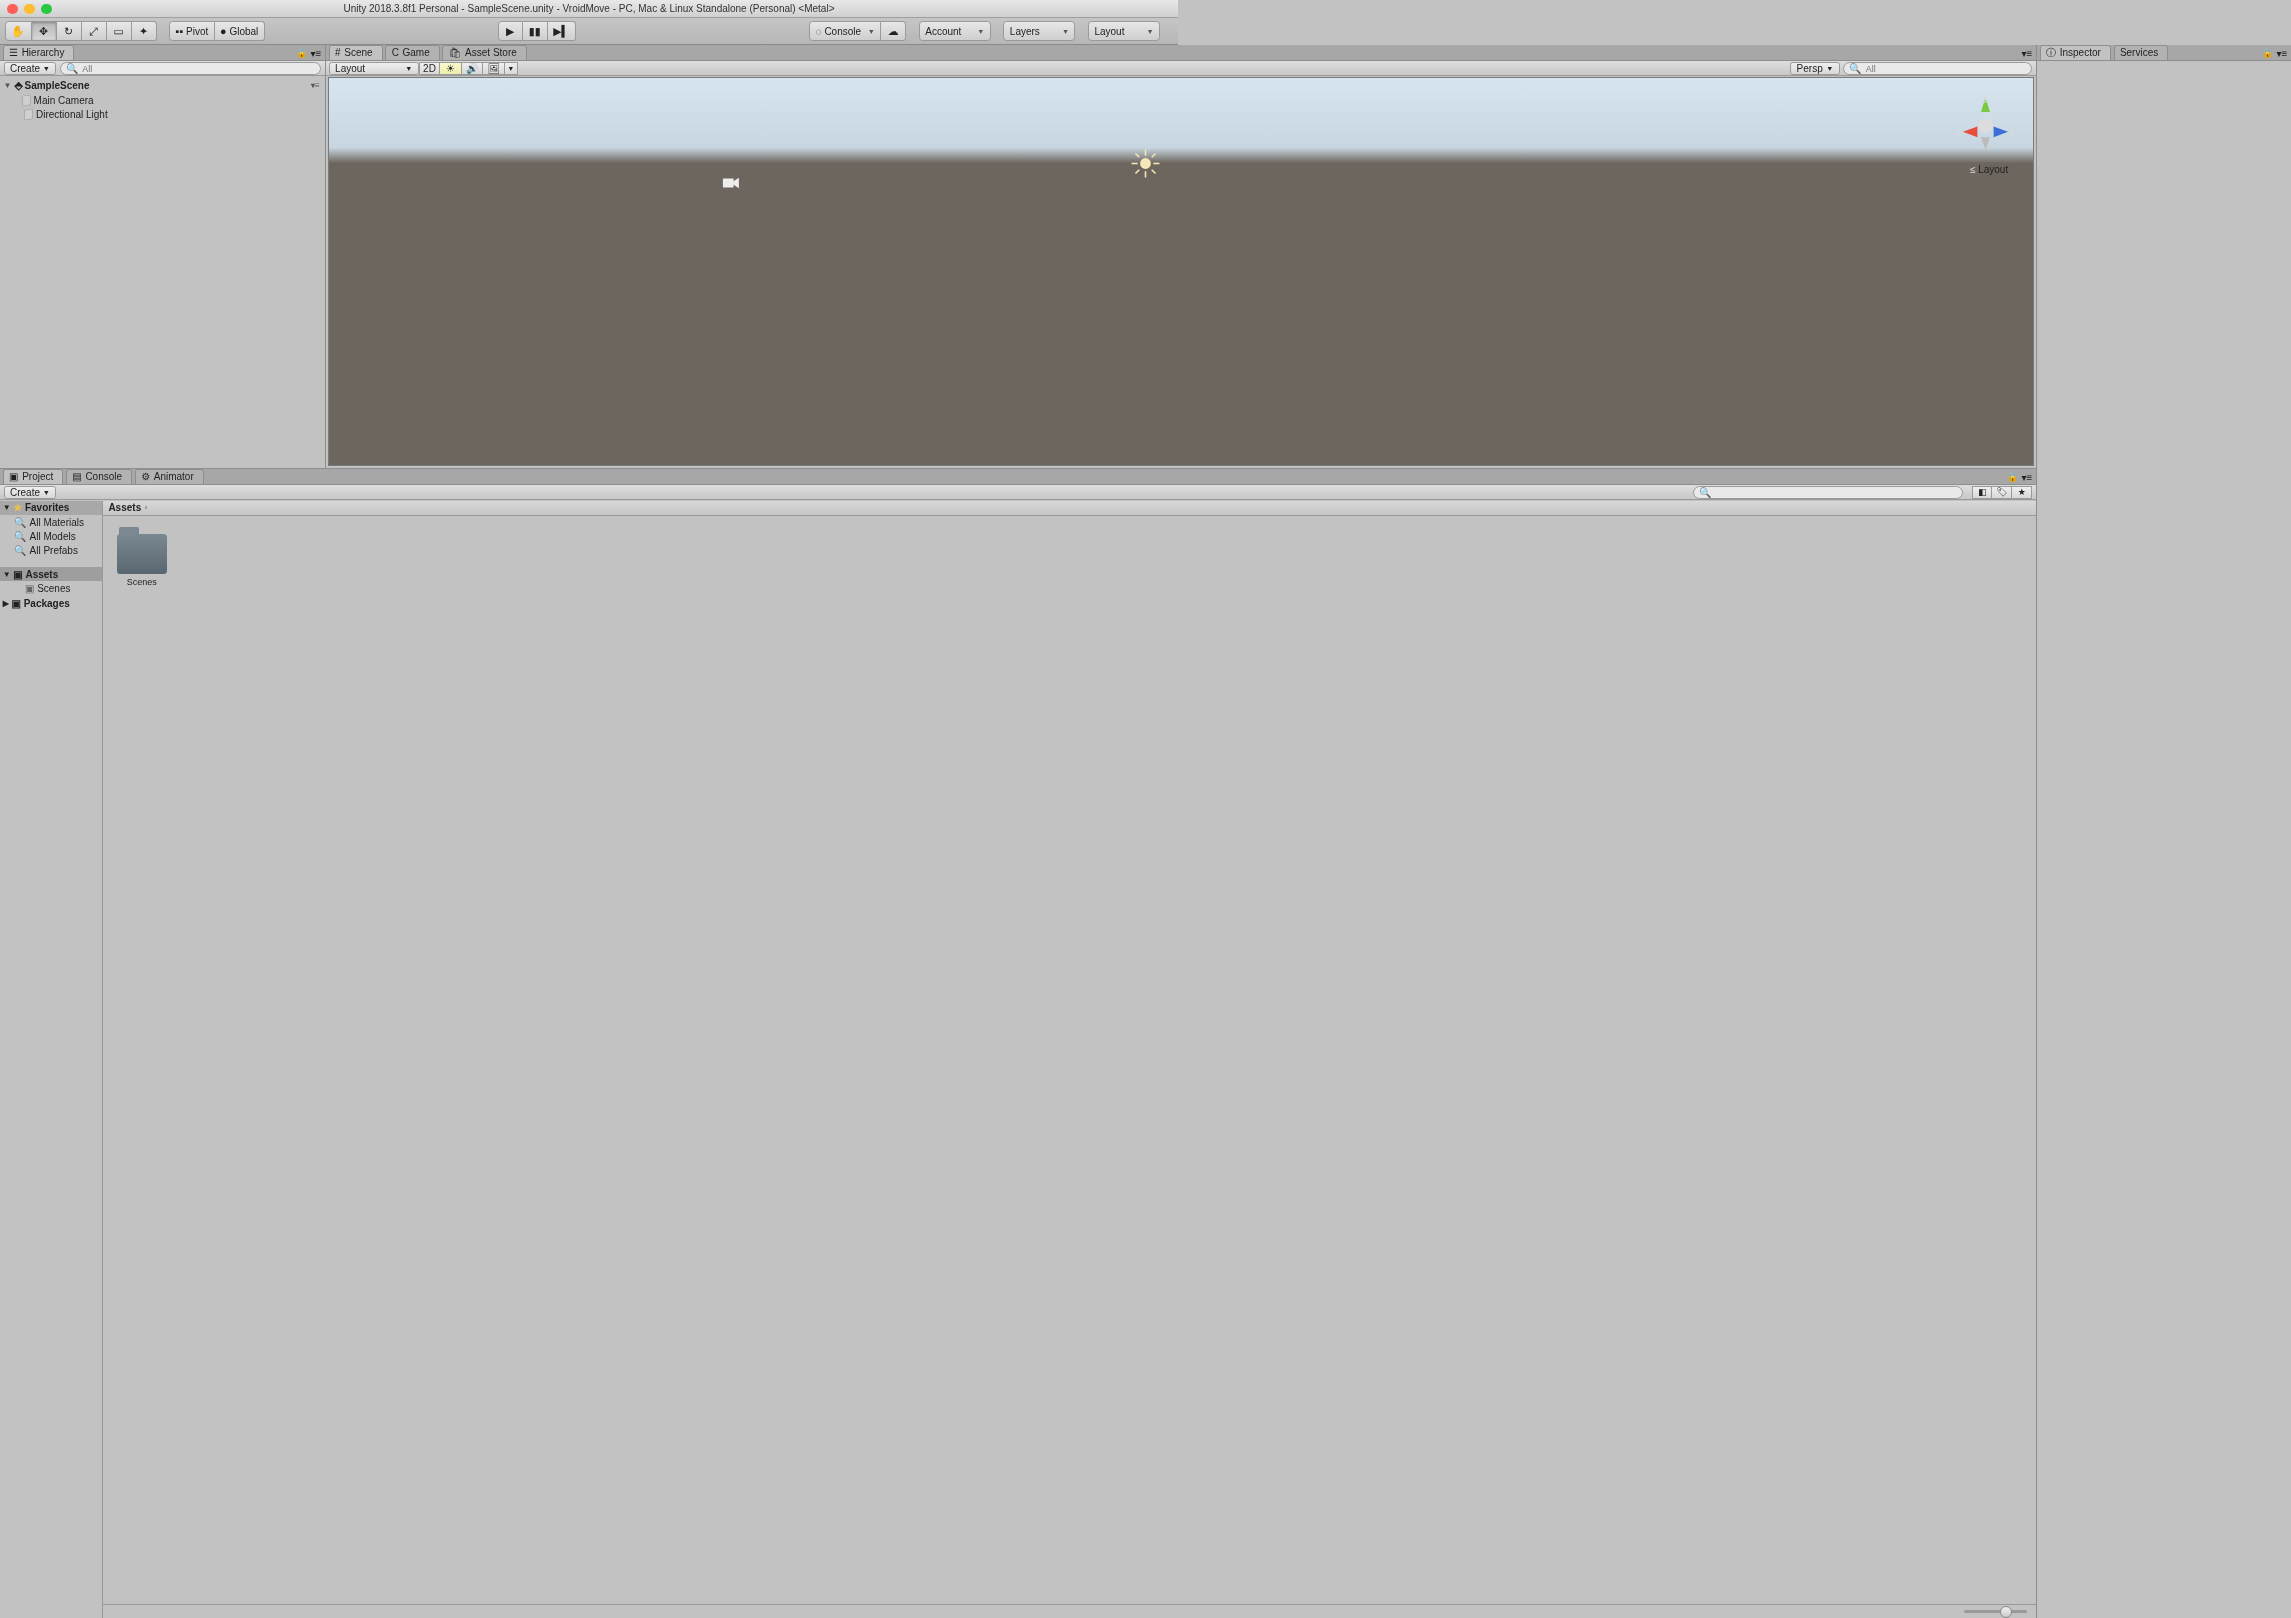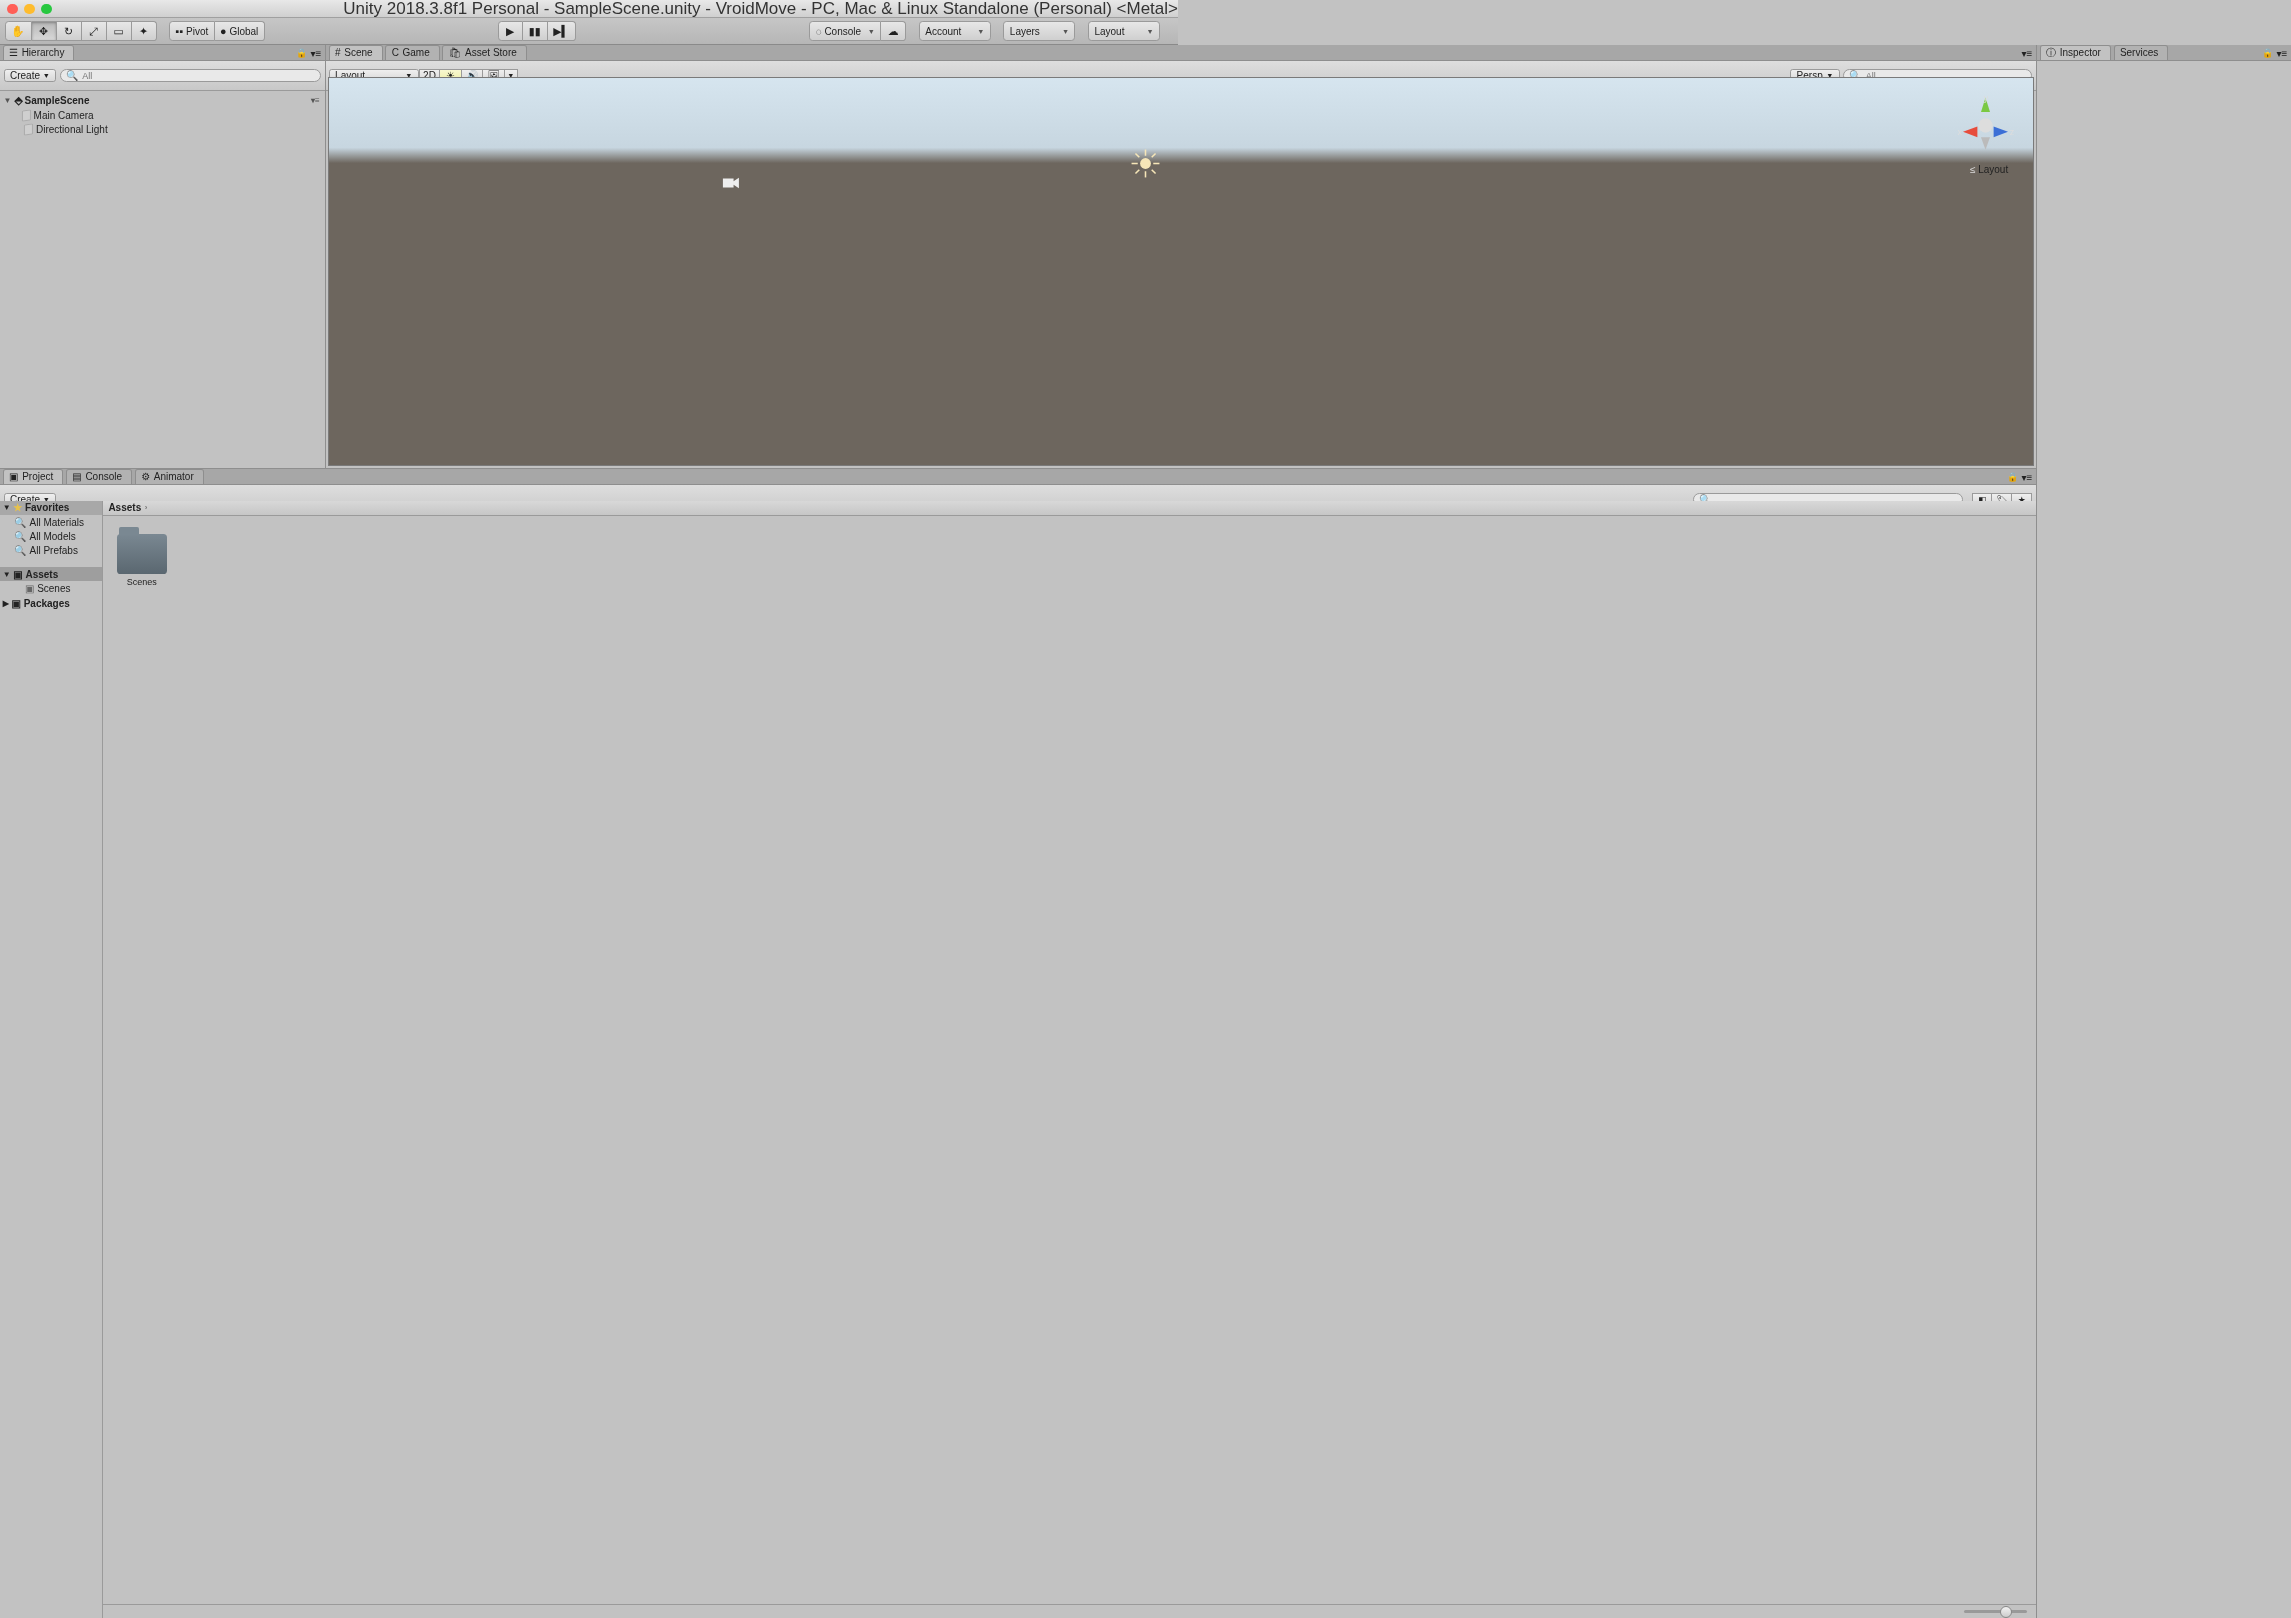--- a/index.html
+++ b/index.html
@@ -3,21 +3,21 @@
 <meta charset="utf-8">
 <style>
 * { margin:0; padding:0; box-sizing:border-box; font-family: "Lucida Grande", Arial, sans-serif; font-size:10px; color:#222; -webkit-user-select:none; }
 body { background:#c2c2c2; width:1178px; height:832px; overflow:hidden; }
 
 
 .titlebar { height:18px; background:linear-gradient(#e8e8e8,#d0d0d0); border-bottom:0.9px solid #a0a0a0; position:relative; display:flex; align-items:center; }
 .traffic { position:absolute; left:7.2px; top:3.6px; display:flex; gap:6.3px; }
 .traffic span { width:10.8px; height:10.8px; border-radius:50%; display:block; }
 .tl-close{background:#ff5f57;} .tl-min{background:#febc2e;} .tl-max{background:#28c840;}
-.titlebar .title { flex:1; text-align:right; font-size:17px; color:#333; }
+.titlebar .title { flex:1; text-align:center; font-size:10px; color:#333; }
 
 
 .toolbar { height:27px; background:linear-gradient(#c6c6c6,#b6b6b6); border-bottom:0.9px solid #8a8a8a; display:flex; align-items:center; padding:0 5.4px; }
 .btngrp { display:flex; margin-right:12.6px; }
 .btn { height:20px; min-width:25px; background:linear-gradient(#e7e7e7,#cfcfcf); border:0.9px solid #9a9a9a; display:flex; align-items:center; justify-content:center; padding:0 5.4px; font-size:10px; }
 .btn + .btn { border-left:none; }
 .btn.first{border-radius:3.6px 0 0 3.6px;} .btn.last{border-radius:0 3.6px 3.6px 0;} .btn.solo{border-radius:3.6px;}
 .btn.active{ background:linear-gradient(#b8b8b8,#d8d8d8); box-shadow:inset 0 0.9px 2.7px rgba(0,0,0,.3); }
 .toolbar .spacer{flex:1;}
 .btn.wide{min-width:72px; justify-content:space-between;}
@@ -30,21 +30,21 @@
 
 .panel { position:absolute; background:#c2c2c2; }
 .tabstrip { height:16px; background:#a7a7a7; display:flex; align-items:flex-end; position:relative; border-bottom:0.9px solid #8e8e8e; }
 .tab { height:15.3px; padding:0 9px 0 5.4px; display:flex; align-items:center; gap:3.6px; font-size:10px; background:#c2c2c2; border:0.9px solid #8e8e8e; border-bottom:none; border-radius:2.7px 2.7px 0 0; margin-left:2.7px; }
 .tab.inactive{ background:#b2b2b2; color:#444;}
 .tabstrip .ddl { position:absolute; right:3.6px; top:2.7px; font-size:8px; color:#555; display:flex; gap:2.7px; align-items:center;}
 .lockicon{font-size:9px;color:#666;}
 
 
 #hierarchy { left:0; top:0; width:326px; height:423px; border-right:0.9px solid #8e8e8e; }
-.subbar { height:30px; background:linear-gradient(#dedede,#c8c8c8); border-bottom:0.9px solid #9a9a9a; display:flex; align-items:center; padding:0 3.6px; gap:3.6px;}
+.subbar { height:15px; background:linear-gradient(#dedede,#c8c8c8); border-bottom:0.9px solid #9a9a9a; display:flex; align-items:flex-end; padding:0 3.6px; gap:3.6px;}
 .createbtn{ height:12.6px; padding:0 5.4px; font-size:9px; background:linear-gradient(#efefef,#d8d8d8); border:0.9px solid #9a9a9a; border-radius:2.7px; display:flex; align-items:center; gap:2.7px;}
 .search { flex:1; height:12.6px; border:0.9px solid #9a9a9a; border-radius:7.2px; background:#e9e9e9; display:flex; align-items:center; padding:0 5.4px; gap:3.6px;}
 .search input{ border:none; background:transparent; font-size:9px; width:100%; outline:none; color:#888;}
 .tree { padding:2.7px 0; }
 .row { height:14.4px; display:flex; align-items:center; padding-left:3.6px; gap:1.8px; font-size:10px; }
 .row .arrow{width:9px;font-size:8px;color:#555;}
 .row .cube{width:10.8px;height:10.8px;background:#cfcfcf;border:0.9px solid #aaa; transform:skewY(-8deg) scaleX(.8);}
 .row.scene{font-weight:bold;}
 .row.scene .uicon{font-size:10.8px;}
 

